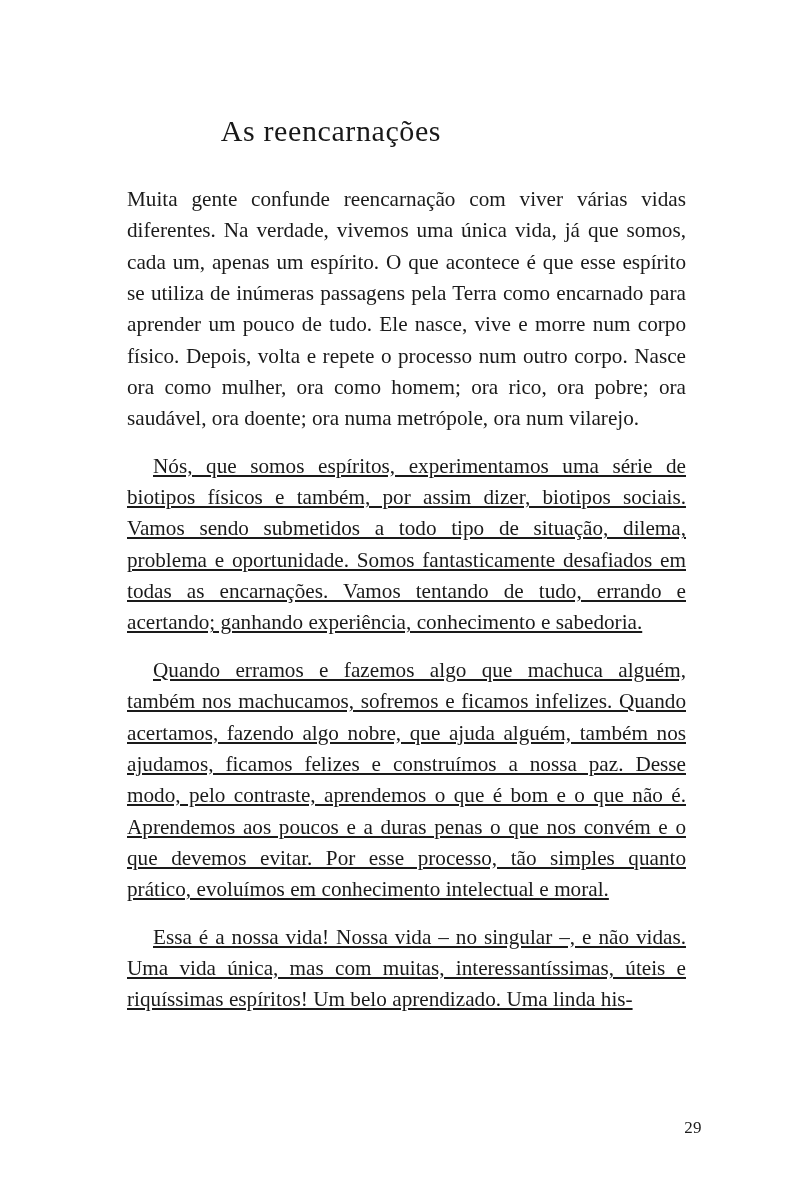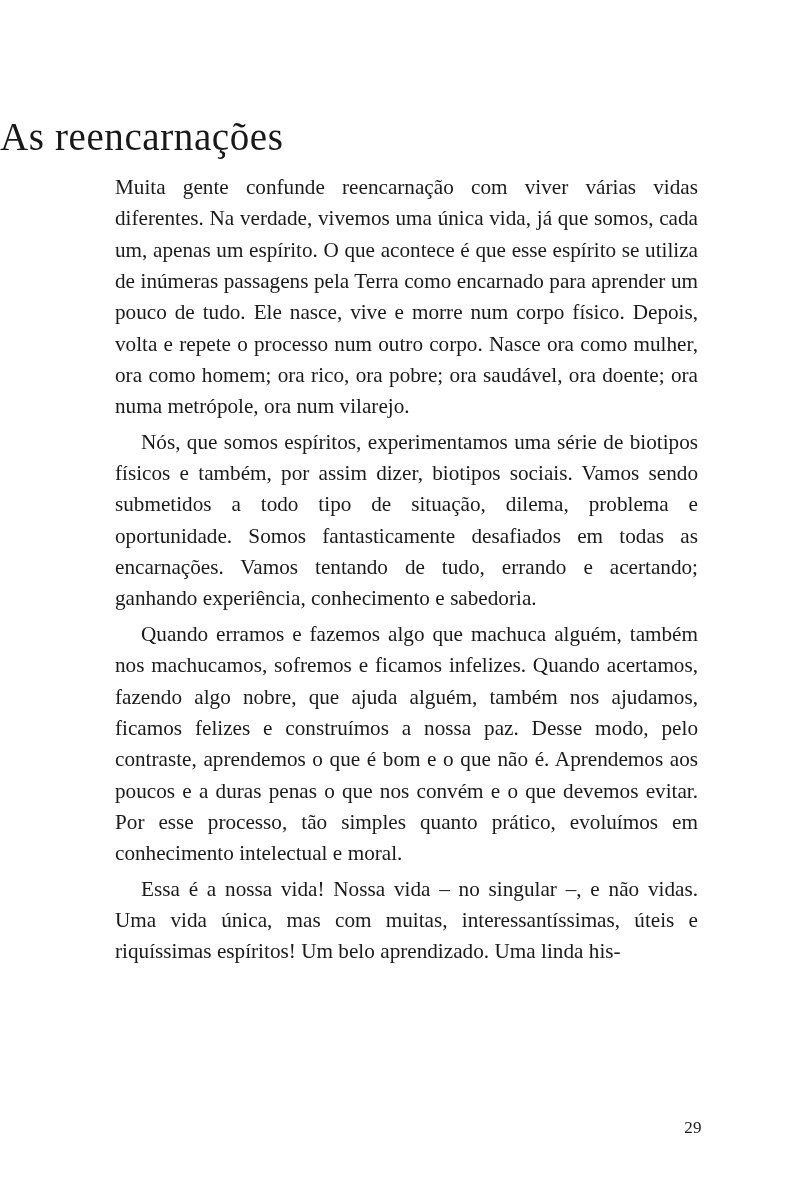--- a/index.html
+++ b/index.html
@@ -26,49 +26,51 @@
     height: 1202px;
     background: #ffffff;
   }
 
   
   .chapter-title {
     position: absolute;
     left: 0;
     top: 92px;
     width: 662px;
+    text-align: center;
     font-family: "Liberation Serif", "DejaVu Serif", serif;
-    font-size: 39px;
+    font-size: 30px;
     font-weight: 400;
     line-height: 38px;
     letter-spacing: 0.6px;
     color: #181818;
     white-space: nowrap;
   }
 
   
   .text-block {
     position: absolute;
     left: 111px;
     top: 168px;
     width: 591px;
   }
 
   .para {
-    margin: 4px;
+    margin: 16px;
     font-size: 21.2px;
     line-height: 31.35px;
     text-align: justify;
     text-justify: inter-word;
     color: #1a1a1a;
     hyphens: none;
     word-spacing: 0.1px;
   }
   .para + .para {
     margin-top: 0;
+    text-decoration: underline;
   }
   .para.indent {
     text-indent: 26px;
   }
   
 
   
   .folio {
     position: absolute;
     right: 96px;

